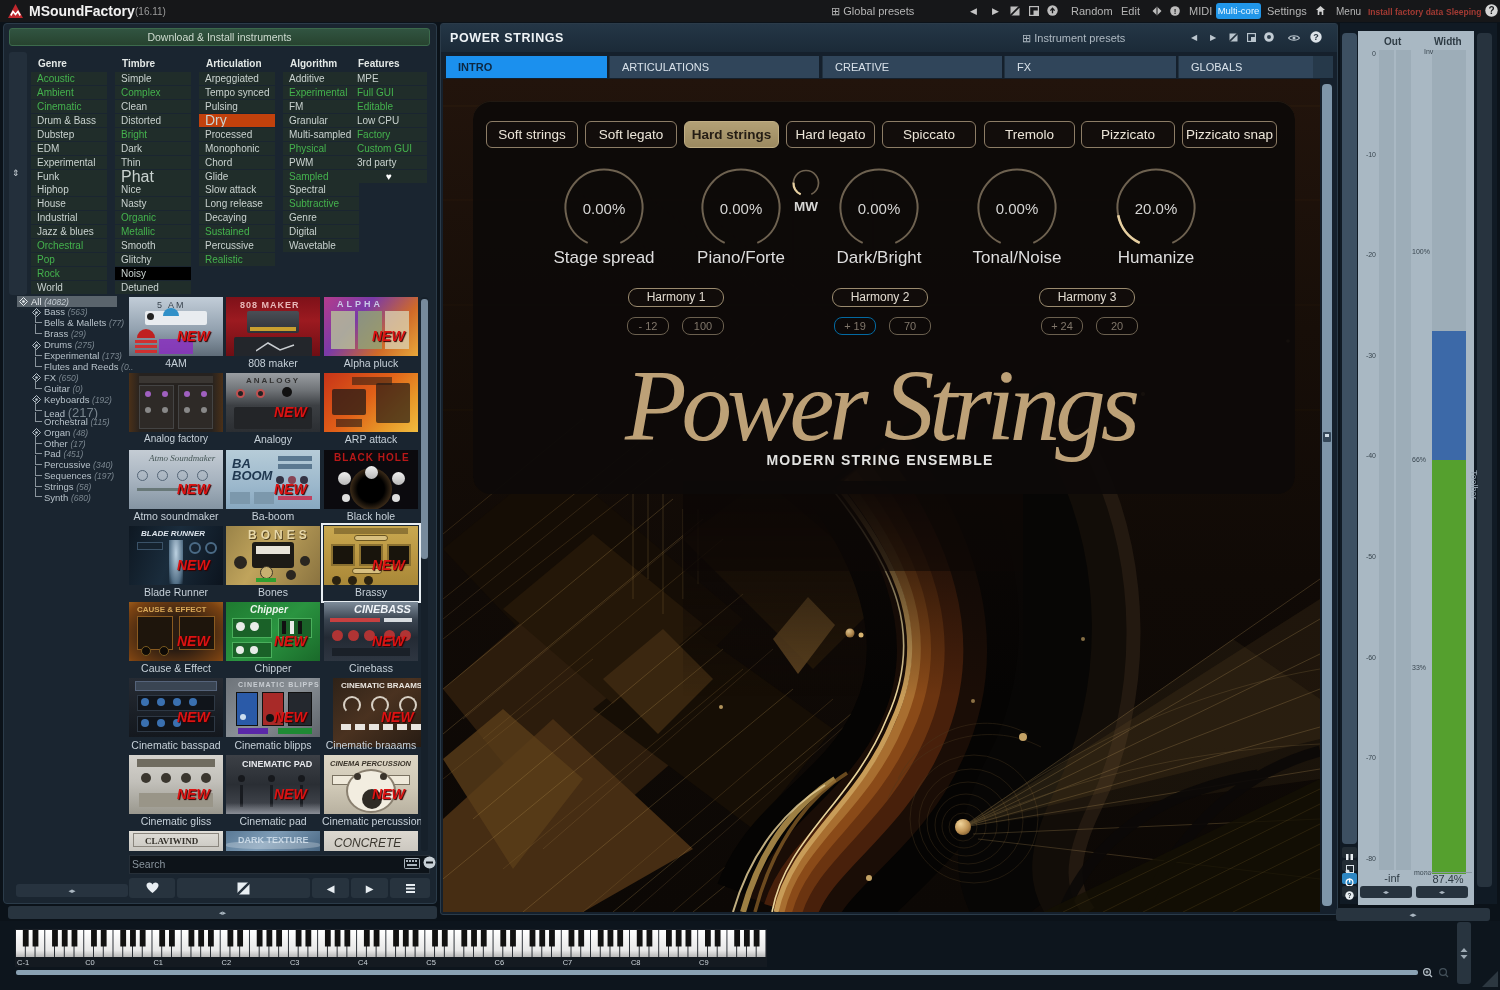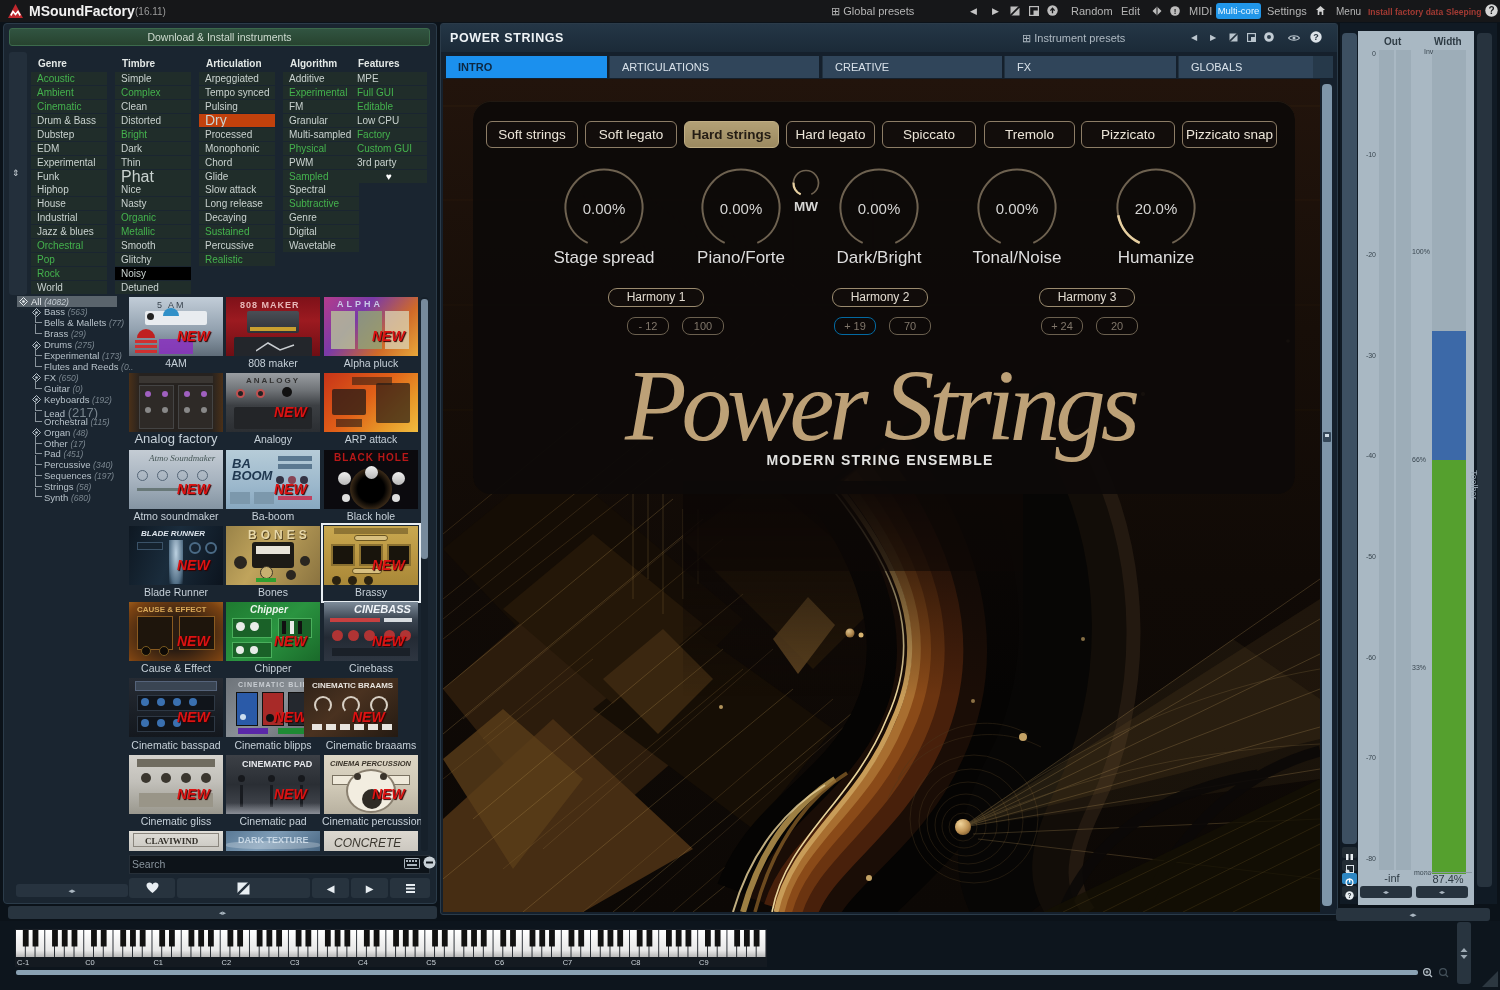--- a/index.html
+++ b/index.html
@@ -236,21 +236,21 @@
     <div class="a" style="left:49px;top:12px;width:35px;height:44px;background:#2e2a27;border:1px solid #444"></div>
     <div class="a" style="left:16px;top:18px;width:6px;height:6px;background:#a060c0;border-radius:50%"></div>
     <div class="a" style="left:33px;top:18px;width:6px;height:6px;background:#a060c0;border-radius:50%"></div>
     <div class="a" style="left:55px;top:18px;width:6px;height:6px;background:#a060c0;border-radius:50%"></div>
     <div class="a" style="left:72px;top:18px;width:6px;height:6px;background:#a060c0;border-radius:50%"></div>
     <div class="a" style="left:16px;top:34px;width:6px;height:6px;background:#888;border-radius:50%"></div>
     <div class="a" style="left:33px;top:34px;width:6px;height:6px;background:#888;border-radius:50%"></div>
     <div class="a" style="left:55px;top:34px;width:6px;height:6px;background:#888;border-radius:50%"></div>
     <div class="a" style="left:72px;top:34px;width:6px;height:6px;background:#888;border-radius:50%"></div>
   </div>
-<div class="a" style="left:127px;top:432px;width:98px;height:15px;font-size:13px;color:#c6d0d8;text-align:center;line-height:14px;white-space:nowrap">Analog factory</div>
+<div class="a" style="left:127px;top:432px;width:98px;height:15px;font-size:10px;color:#c6d0d8;text-align:center;line-height:14px;white-space:nowrap">Analog factory</div>
 <div class="a" style="left:226px;top:373px;width:94px;height:59px;overflow:hidden;background:linear-gradient(180deg,#9a9ea2,#6e7276 30%,#3c3f43 55%,#2b2e32)">
     <div class="a" style="left:20px;top:3px;font-size:8px;font-weight:bold;color:#333;letter-spacing:2px">ANALOGY</div>
     <div class="a" style="left:10px;top:16px;width:9px;height:9px;background:#222;border-radius:50%;border:2px solid #c05050"></div>
     <div class="a" style="left:30px;top:16px;width:9px;height:9px;background:#222;border-radius:50%;border:2px solid #c05050"></div>
     <div class="a" style="left:56px;top:14px;width:10px;height:10px;background:#111;border-radius:50%"></div>
     <div class="a" style="left:8px;top:34px;width:78px;height:22px;background:#232528;border-radius:2px"></div>
     <div class="a" style="left:48px;top:31px;font-size:14px;font-weight:bold;color:#dd1212;font-style:italic;text-shadow:1px 1px 1px #300">NEW</div>
   </div>
 <div class="a" style="left:224px;top:432px;width:98px;height:15px;font-size:10.5px;color:#c6d0d8;text-align:center;line-height:14px;white-space:nowrap">Analogy</div>
 <div class="a" style="left:324px;top:373px;width:94px;height:59px;overflow:hidden;background:linear-gradient(135deg,#c83418,#e06018 45%,#e89828 75%,#f0bc40)">
@@ -383,21 +383,21 @@
     <div class="a" style="left:10px;top:14px;width:22px;height:34px;background:#2a5aa8;border:1px solid #111"></div>
     <div class="a" style="left:36px;top:14px;width:22px;height:34px;background:#a82a28;border:1px solid #111"></div>
     <div class="a" style="left:62px;top:14px;width:24px;height:34px;background:#24282e;border:1px solid #111"></div>
     <div class="a" style="left:14px;top:36px;width:6px;height:6px;background:#cde;border-radius:50%"></div>
     <div class="a" style="left:40px;top:36px;width:8px;height:8px;background:#111;border-radius:50%"></div>
     <div class="a" style="left:12px;top:50px;width:30px;height:6px;background:#5a28a8"></div>
     <div class="a" style="left:52px;top:50px;width:34px;height:6px;background:#1e8a34"></div>
     <div class="a" style="left:48px;top:31px;font-size:14px;font-weight:bold;color:#dd1212;font-style:italic;text-shadow:1px 1px 1px #300">NEW</div>
   </div>
 <div class="a" style="left:224px;top:738px;width:98px;height:15px;font-size:10.5px;color:#c6d0d8;text-align:center;line-height:14px;white-space:nowrap">Cinematic blipps</div>
-<div class="a" style="left:304px;top:678px;width:94px;height:59px;overflow:hidden;background:linear-gradient(140deg,#2e2218,#4a3220 45%,#241a12)">
+<div class="a" style="left:333px;top:678px;width:94px;height:69px;overflow:hidden;background:linear-gradient(140deg,#2e2218,#4a3220 45%,#241a12)">
     <div class="a" style="left:8px;top:3px;font-size:8px;font-weight:bold;color:#e8e4de;white-space:nowrap">CINEMATIC BRAAMS</div>
     <div class="a" style="left:10px;top:18px;width:18px;height:18px;border:2px solid #d8d0c4;border-radius:50%;border-bottom-color:transparent"></div>
     <div class="a" style="left:38px;top:18px;width:18px;height:18px;border:2px solid #d8d0c4;border-radius:50%;border-bottom-color:transparent"></div>
     <div class="a" style="left:66px;top:18px;width:18px;height:18px;border:2px solid #d8d0c4;border-radius:50%;border-bottom-color:transparent"></div>
     <div class="a" style="left:8px;top:46px;width:10px;height:6px;background:#e8e4de"></div>
     <div class="a" style="left:22px;top:46px;width:10px;height:6px;background:#e8e4de"></div>
     <div class="a" style="left:36px;top:46px;width:10px;height:6px;background:#e8e4de"></div>
     <div class="a" style="left:50px;top:46px;width:10px;height:6px;background:#e8e4de"></div>
     <div class="a" style="left:64px;top:46px;width:10px;height:6px;background:#e8e4de"></div>
     <div class="a" style="left:78px;top:46px;width:10px;height:6px;background:#e8e4de"></div>
@@ -666,21 +666,21 @@
 <div class="a" style="left:534px;top:248px;width:140px;height:20px;text-align:center;font-size:17px;color:#dedede">Stage spread</div>
 <div class="a" style="left:696px;top:200px;width:90px;height:16px;text-align:center;font-size:15px;color:#d6d6d4">0.00%</div>
 <div class="a" style="left:671px;top:248px;width:140px;height:20px;text-align:center;font-size:17px;color:#dedede">Piano/Forte</div>
 <div class="a" style="left:834px;top:200px;width:90px;height:16px;text-align:center;font-size:15px;color:#d6d6d4">0.00%</div>
 <div class="a" style="left:809px;top:248px;width:140px;height:20px;text-align:center;font-size:17px;color:#dedede">Dark/Bright</div>
 <div class="a" style="left:972px;top:200px;width:90px;height:16px;text-align:center;font-size:15px;color:#d6d6d4">0.00%</div>
 <div class="a" style="left:947px;top:248px;width:140px;height:20px;text-align:center;font-size:17px;color:#dedede">Tonal/Noise</div>
 <div class="a" style="left:1111px;top:200px;width:90px;height:16px;text-align:center;font-size:15px;color:#d6d6d4">20.0%</div>
 <div class="a" style="left:1086px;top:248px;width:140px;height:20px;text-align:center;font-size:17px;color:#dedede">Humanize</div>
 <div class="a" style="left:786px;top:199px;width:40px;height:16px;text-align:center;font-size:13.5px;font-weight:bold;color:#d6d6d4">MW</div>
-<div class="a" style="left:608px;top:288px;width:96px;height:19px;border:1px solid #9a8a6e;border-radius:9px;background:rgba(25,20,15,0.3);font-size:12px;color:#e2dbd0;text-align:center;line-height:17px">Harmony 1</div>
+<div class="a" style="left:628px;top:288px;width:96px;height:19px;border:1px solid #9a8a6e;border-radius:9px;background:rgba(25,20,15,0.3);font-size:12px;color:#e2dbd0;text-align:center;line-height:17px">Harmony 1</div>
 <div class="a" style="left:832px;top:288px;width:96px;height:19px;border:1px solid #9a8a6e;border-radius:9px;background:rgba(25,20,15,0.3);font-size:12px;color:#e2dbd0;text-align:center;line-height:17px">Harmony 2</div>
 <div class="a" style="left:1039px;top:288px;width:96px;height:19px;border:1px solid #9a8a6e;border-radius:9px;background:rgba(25,20,15,0.3);font-size:12px;color:#e2dbd0;text-align:center;line-height:17px">Harmony 3</div>
 <div class="a" style="left:627px;top:317px;width:42px;height:18px;border:1px solid #6b604f;border-radius:8px;font-size:11px;color:#80766a;text-align:center;line-height:16px">- 12</div>
 <div class="a" style="left:682px;top:317px;width:42px;height:18px;border:1px solid #6b604f;border-radius:8px;font-size:11px;color:#80766a;text-align:center;line-height:16px">100</div>
 <div class="a" style="left:834px;top:317px;width:42px;height:18px;border:1px solid #0369a1;border-radius:8px;font-size:11px;color:#80766a;text-align:center;line-height:16px">+ 19</div>
 <div class="a" style="left:889px;top:317px;width:42px;height:18px;border:1px solid #6b604f;border-radius:8px;font-size:11px;color:#80766a;text-align:center;line-height:16px">70</div>
 <div class="a" style="left:1041px;top:317px;width:42px;height:18px;border:1px solid #6b604f;border-radius:8px;font-size:11px;color:#80766a;text-align:center;line-height:16px">+ 24</div>
 <div class="a" style="left:1096px;top:317px;width:42px;height:18px;border:1px solid #6b604f;border-radius:8px;font-size:11px;color:#80766a;text-align:center;line-height:16px">20</div>
 <svg class="a" style="left:540px;top:330px" width="680" height="150" viewBox="0 0 680 150">
 <text x="340" y="110" text-anchor="middle" font-family="Liberation Serif" font-style="italic" font-size="101" fill="#bda177" letter-spacing="-5">Power Strings</text>

